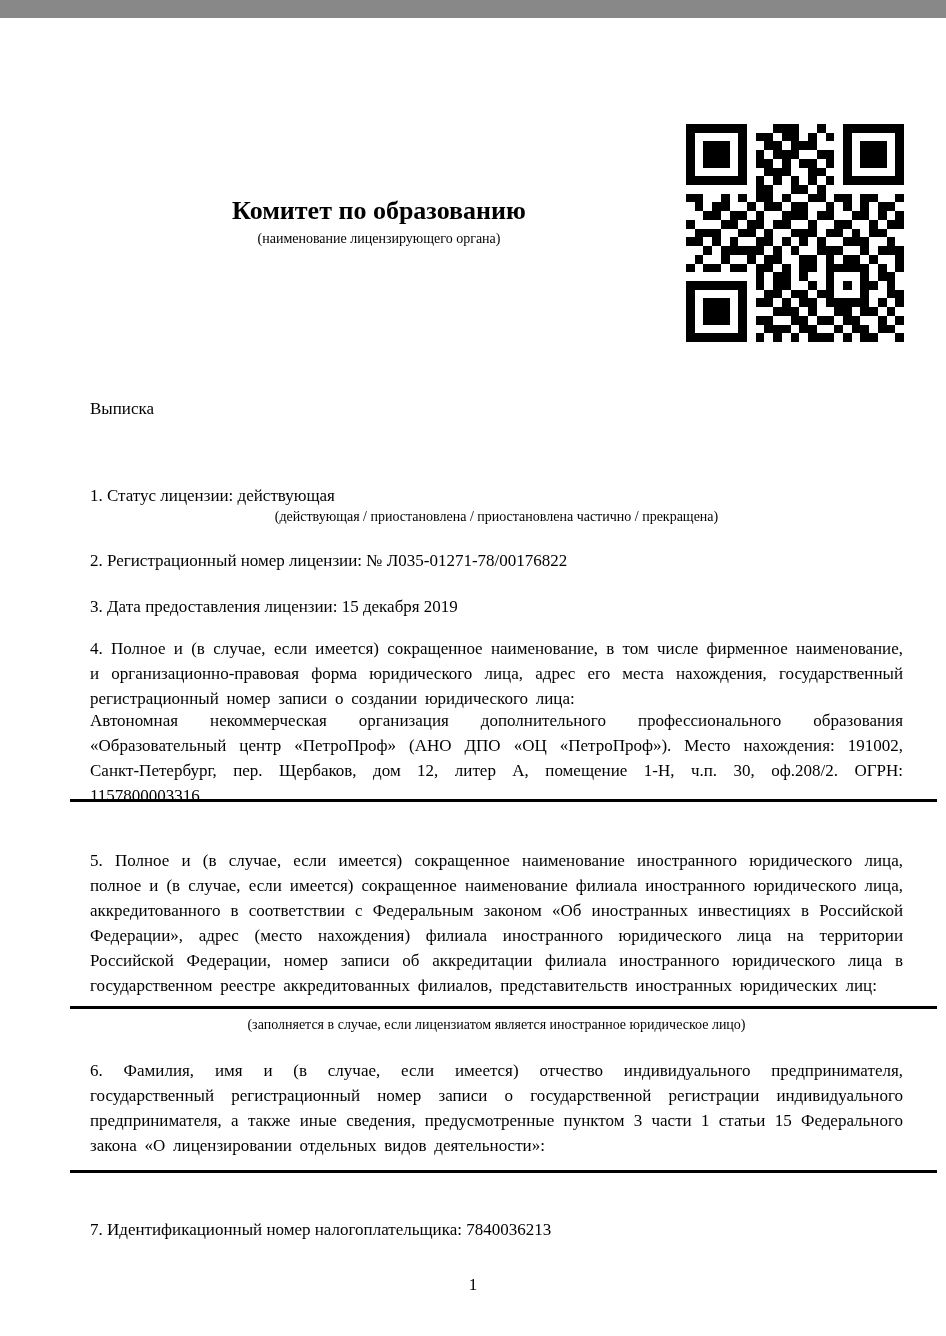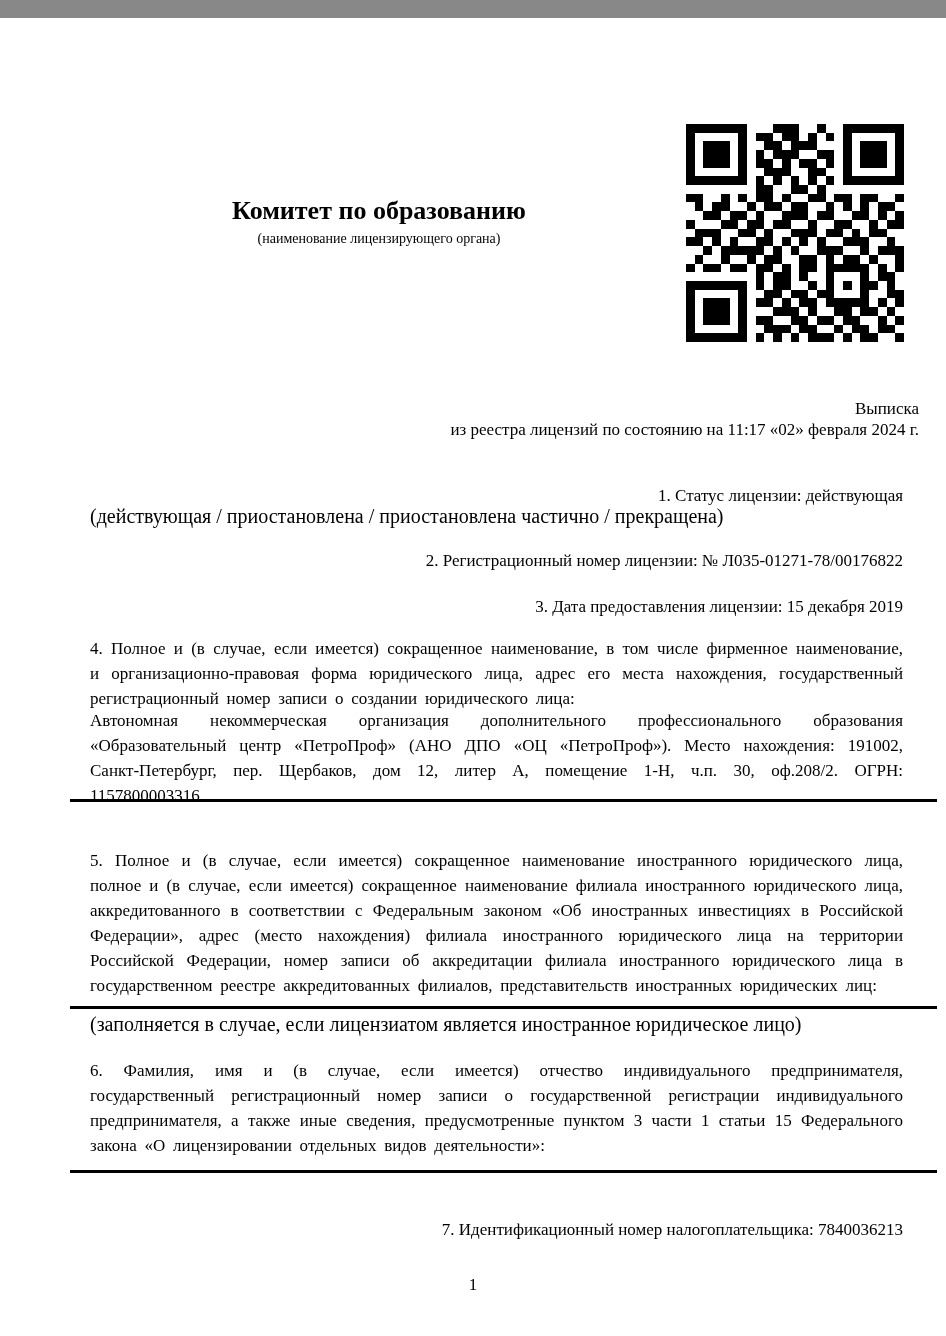--- a/index.html
+++ b/index.html
@@ -42,45 +42,44 @@
     height: 218px;
   }
   .qr svg {
     width: 100%;
     height: 100%;
     fill: #000000;
     display: block;
   }
   .title-block {
     position: absolute;
-    left: 106px;
+    left: 90px;
     top: 380px;
     width: 813px;
-    text-align: right;
+    text-align: left;
     font-size: 17px;
     line-height: 21px;
   }
   .item {
     position: absolute;
     left: 90px;
     width: 813px;
     font-size: 17px;
     line-height: 25px;
-    text-align: right;
   }
   .para {
     text-align: justify;
     word-spacing: 3.5px;
   }
   .note {
     position: absolute;
     left: 90px;
     width: 813px;
-    text-align: left;
-    font-size: 20px;
+    text-align: center;
+    font-size: 14px;
     line-height: 17px;
   }
   .rule {
     position: absolute;
     left: 70px;
     width: 867px;
     height: 3px;
     background: #000000;
   }
   .pos-item1   { top: 465px; }
@@ -461,21 +460,20 @@
         <rect x="16" y="24" width="1" height="1"></rect>
         <rect x="18" y="24" width="1" height="1"></rect>
         <rect x="20" y="24" width="1" height="1"></rect>
         <rect x="21" y="24" width="1" height="1"></rect>
         <rect x="24" y="24" width="1" height="1"></rect>
       </svg>
     </div>
 
   <div class="title-block">
     <div>Выписка</div>
-    <div>из реестра лицензий по состоянию на 11:17 «02» февраля 2024 г.</div>
   </div>
 
   <div class="item pos-item1">1. Статус лицензии: действующая</div>
   <div class="note pos-note-status">(действующая / приостановлена / приостановлена частично / прекращена)</div>
 
   <div class="item pos-item2">2. Регистрационный номер лицензии: № Л035-01271-78/00176822</div>
 
   <div class="item pos-item3">3. Дата предоставления лицензии: 15 декабря 2019</div>
 
   <div class="item para pos-item4">4. Полное и (в случае, если имеется) сокращенное наименование, в том числе фирменное наименование, и организационно-правовая форма юридического лица, адрес его места нахождения, государственный регистрационный номер записи о создании юридического лица:</div>

